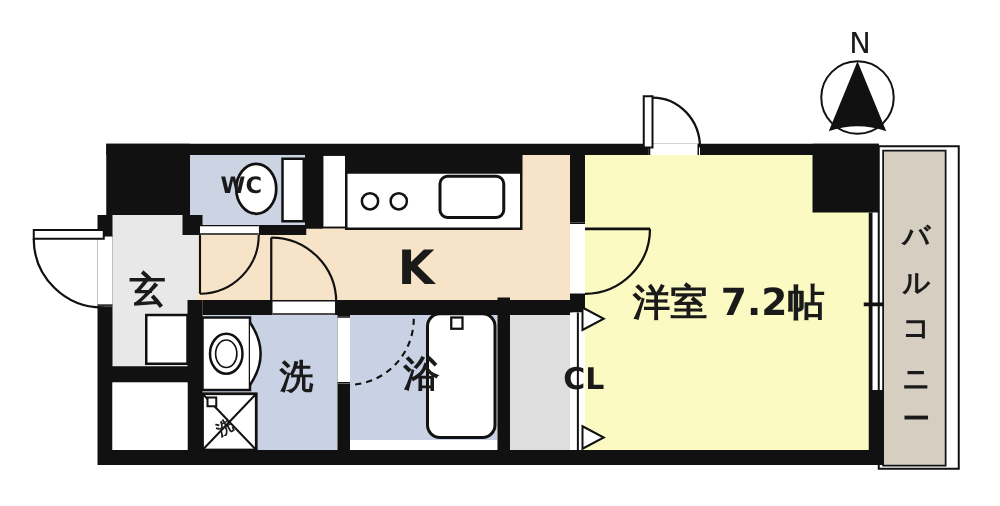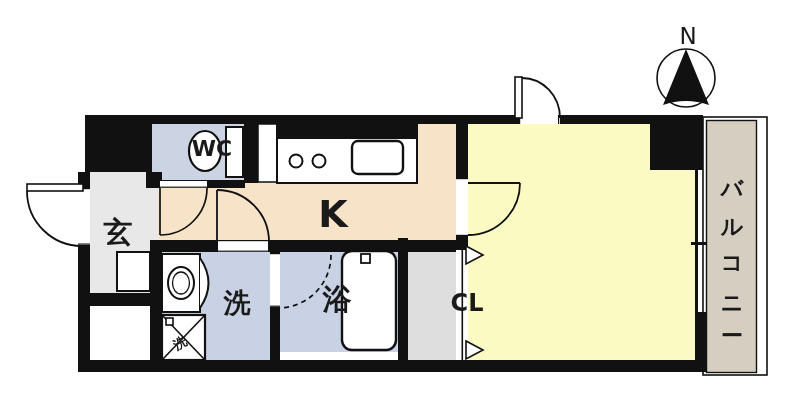--- a/index.html
+++ b/index.html
@@ -108,21 +108,22 @@
     <line x1="468" y1="183" x2="520" y2="183" stroke="#111" stroke-width="2.2"></line>
     <path d="M520,183 A52,52 0 0 1 468,235" fill="none" stroke="#111" stroke-width="1.8"></path>
     <rect x="515" y="77" width="7" height="41" fill="#fff" stroke="#111" stroke-width="1.6"></rect>
     <path d="M522,78 A38,40 0 0 1 560,118" fill="none" stroke="#111" stroke-width="1.8"></path>
 
     <circle cx="686" cy="78" r="29" fill="none" stroke="#111" stroke-width="1.6"></circle>
     <path d="M686,49 L709,105 Q686,97 663,105 Z" fill="#111"></path>
   </svg>
 
   <div class="lbl" style="left:688px;top:36px;font-size:23px;font-weight:400;">N</div>
-  <div class="lbl" style="left:193px;top:149px;font-size:22px;margin-left:19px;">WC</div>
+  <div class="lbl" style="left:193px;top:149px;font-size:18px;">WC</div>
   <div class="lbl" style="left:333px;top:214px;font-size:38px;font-weight:600;">K</div>
   <div class="lbl" style="left:118px;top:232px;font-size:29px;">玄</div>
   <div class="lbl" style="left:237px;top:302px;font-size:27px;">洗</div>
   <div class="lbl" style="left:337px;top:299px;font-size:29px;">浴</div>
   <div class="lbl" style="left:431px;top:303px;font-size:24px;margin-left:36px;">CL</div>
+  <div class="lbl" style="left:583px;top:243px;font-size:30px;">洋室 7.2帖</div>
   <div class="lbl-vert" style="left:732px;top:163px;font-size:22px;letter-spacing:15px;">バルコニー</div>
   <div class="lbl-rot" style="left:180px;top:343px;font-size:13px;">洗</div>
 </div>
 
 </body></html>

